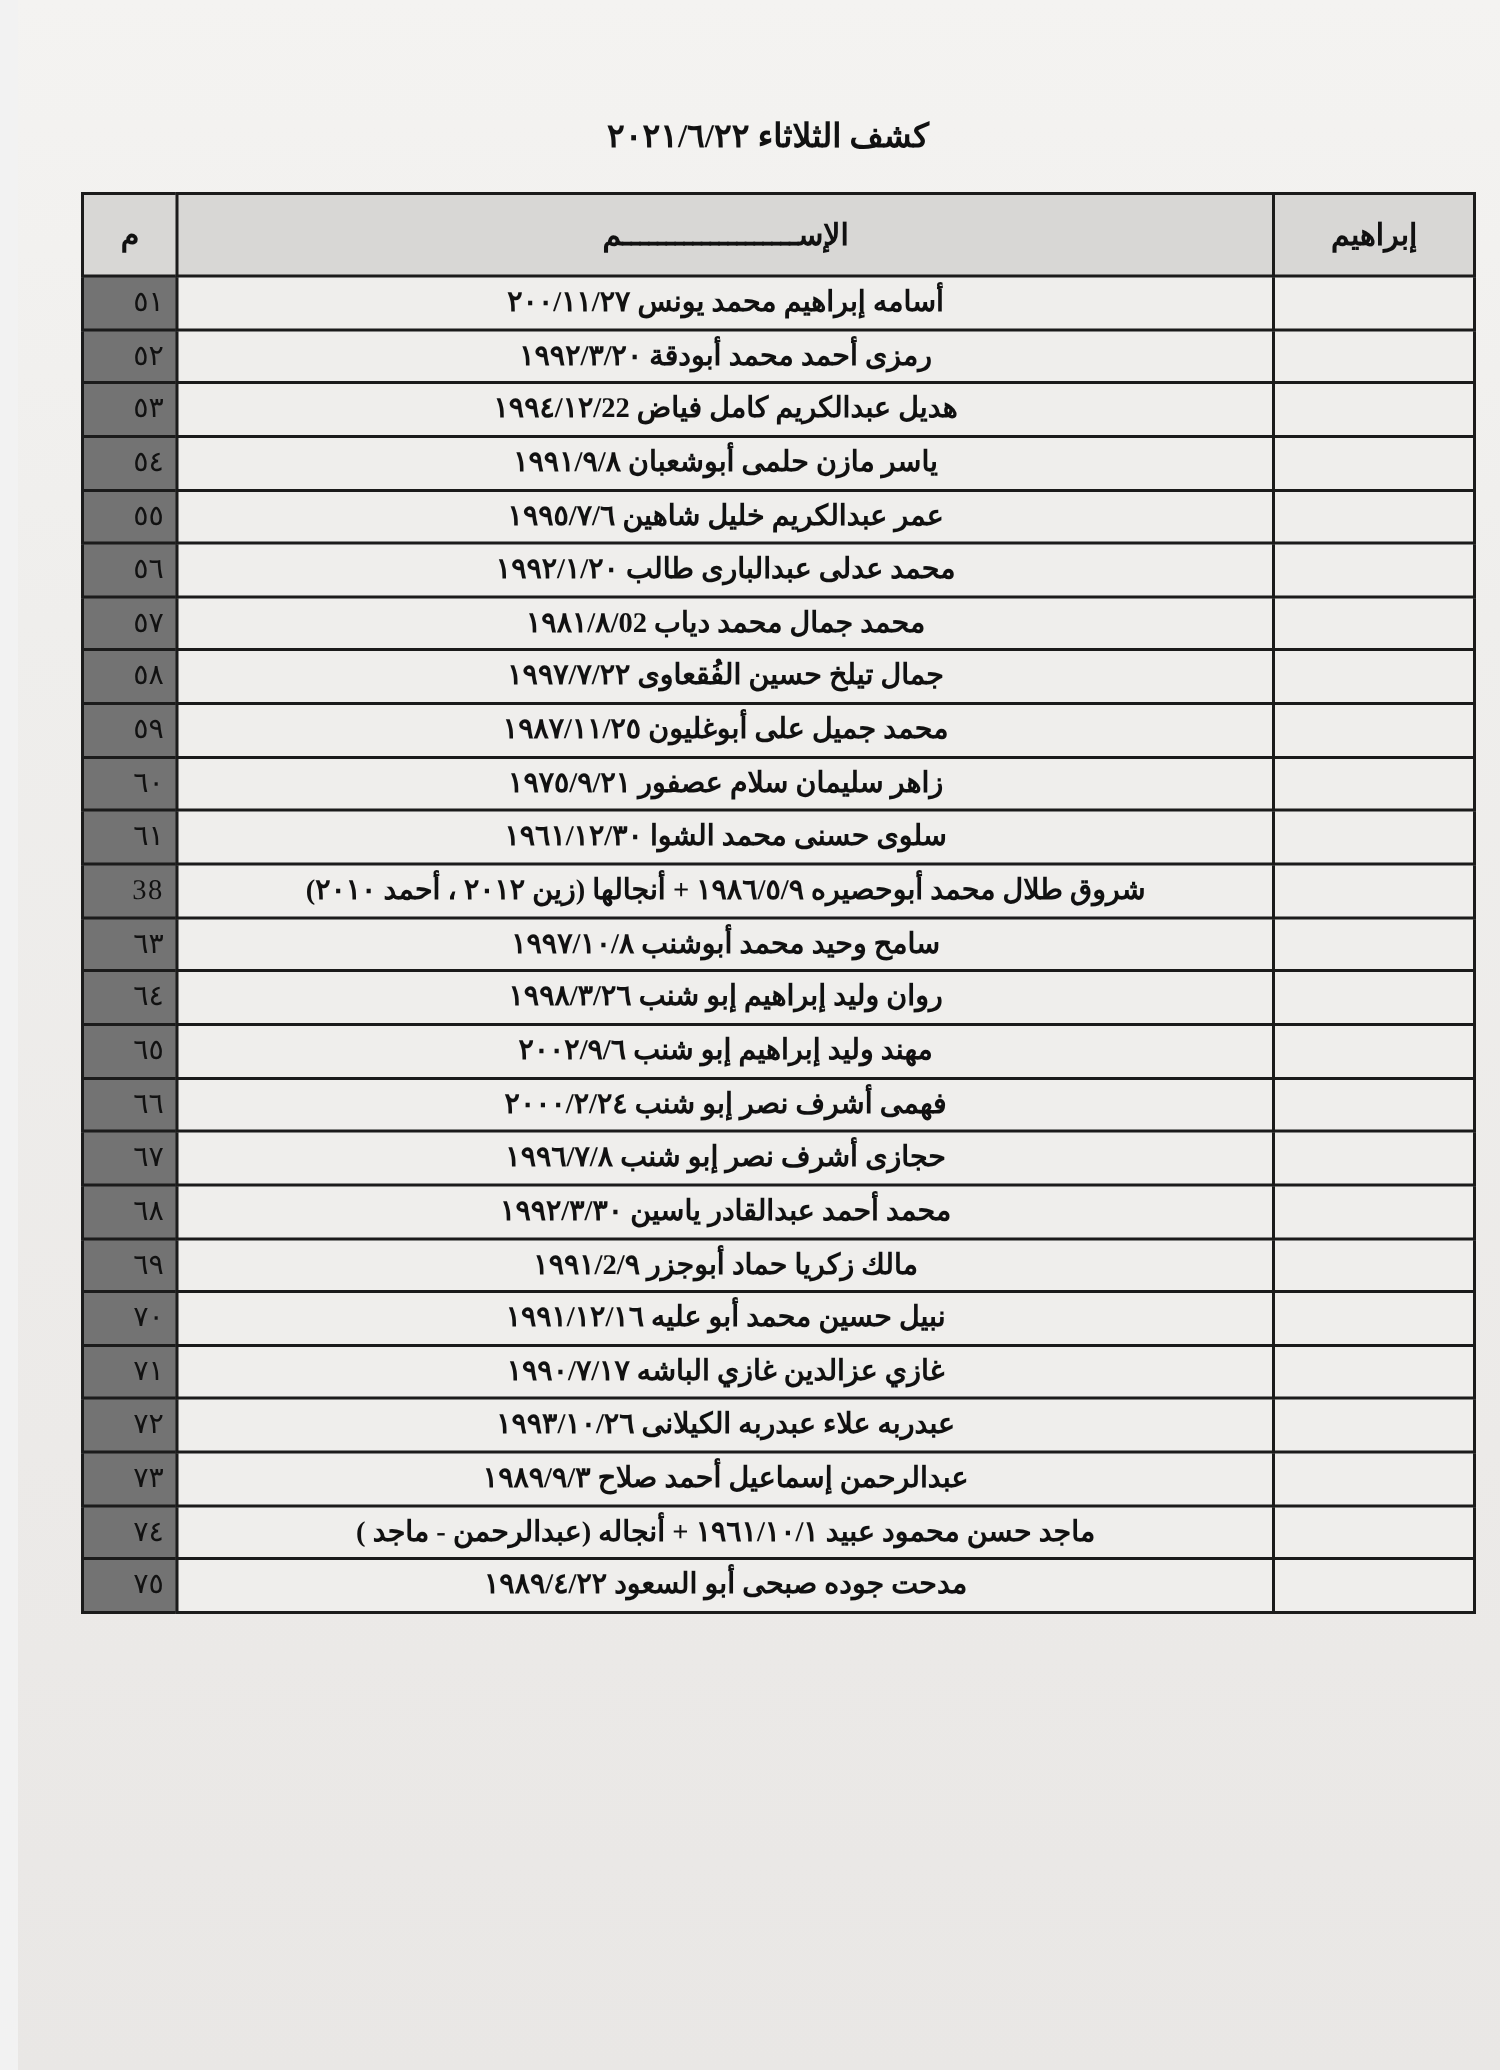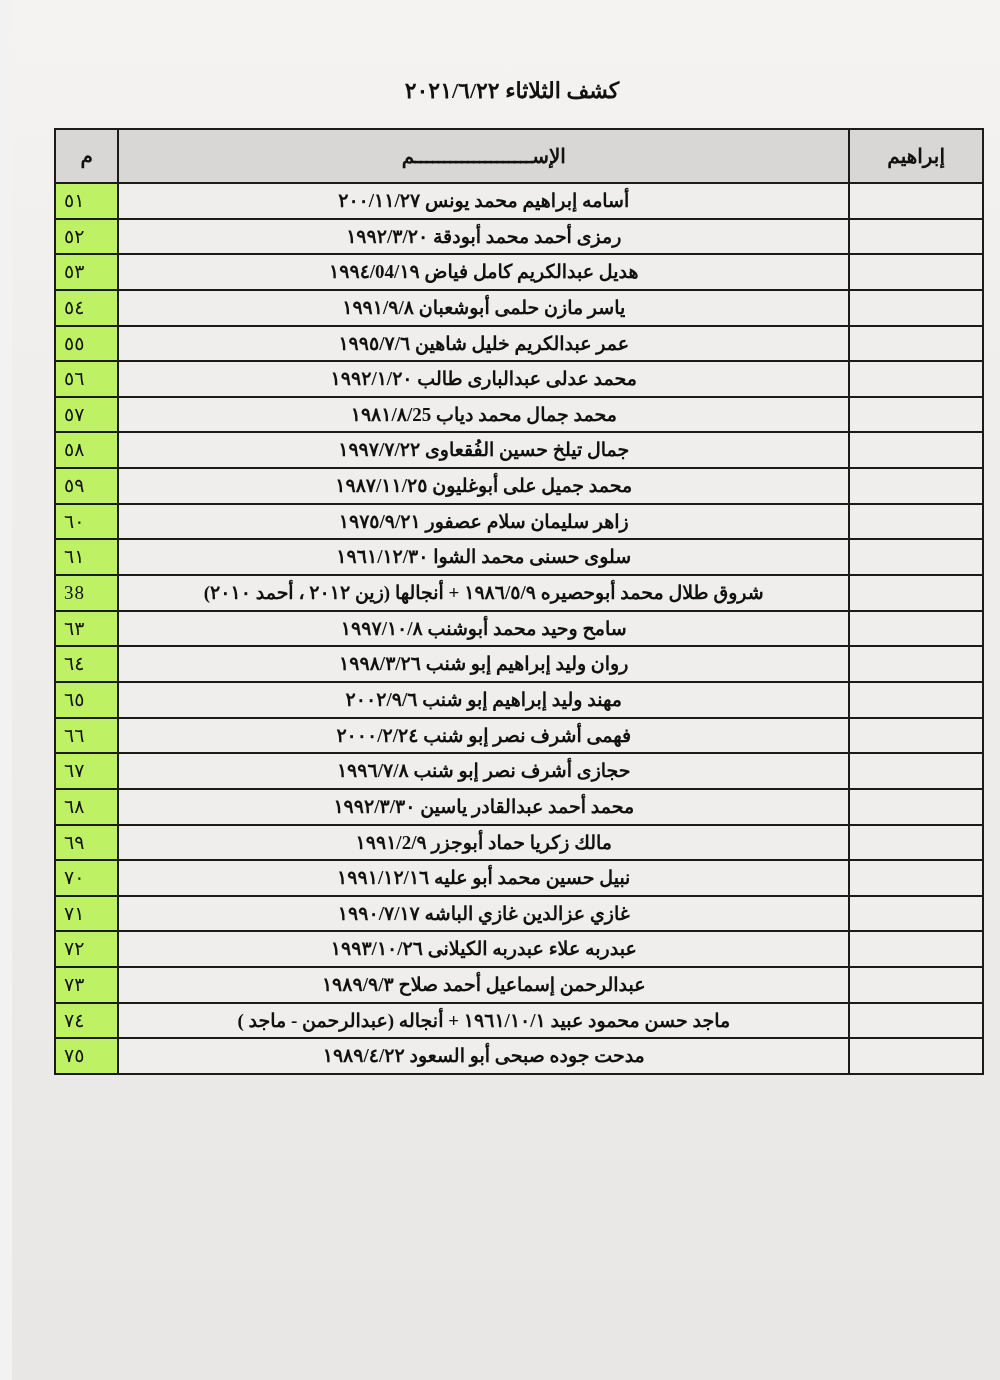--- a/index.html
+++ b/index.html
@@ -70,24 +70,24 @@
   th.col-notes, td.col-notes {
     width: 128px;
   }
   th.col-name, td.col-name {
     width: 752px;
   }
   th.col-num, td.col-num {
     width: 50px;
   }
   td.col-num {
-    text-align: left;
+    text-align: right;
     font-size: 18px;
     letter-spacing: 1px;
-    background: #bef264;
+    background: #737373;
   }
   td.col-name {
     text-align: center;
     font-weight: bold;
     white-space: normal;
     font-family: Liberation Serif, serif;
   }
   td.col-notes {
     background: #efeeec;
   }
@@ -129,41 +129,41 @@
             <td class="col-name">أسامه إبراهيم محمد يونس ٢٠٠/١١/٢٧</td>
             <td class="col-num">٥١</td>
           </tr>
           <tr>
             <td class="col-notes"></td>
             <td class="col-name">رمزى أحمد محمد أبودقة ١٩٩٢/٣/٢٠</td>
             <td class="col-num">٥٢</td>
           </tr>
           <tr>
             <td class="col-notes"></td>
-            <td class="col-name">هديل عبدالكريم كامل فياض ١٩٩٤/04/١٩</td>
+            <td class="col-name">هديل عبدالكريم كامل فياض ١٩٩٤/١٢/22</td>
             <td class="col-num">٥٣</td>
           </tr>
           <tr>
             <td class="col-notes"></td>
             <td class="col-name">ياسر مازن حلمى أبوشعبان ١٩٩١/٩/٨</td>
             <td class="col-num">٥٤</td>
           </tr>
           <tr>
             <td class="col-notes"></td>
             <td class="col-name">عمر عبدالكريم خليل شاهين ١٩٩٥/٧/٦</td>
             <td class="col-num">٥٥</td>
           </tr>
           <tr>
             <td class="col-notes"></td>
             <td class="col-name">محمد عدلى عبدالبارى طالب ١٩٩٢/١/٢٠</td>
             <td class="col-num">٥٦</td>
           </tr>
           <tr>
             <td class="col-notes"></td>
-            <td class="col-name">محمد جمال محمد دياب ١٩٨١/٨/25</td>
+            <td class="col-name">محمد جمال محمد دياب ١٩٨١/٨/02</td>
             <td class="col-num">٥٧</td>
           </tr>
           <tr>
             <td class="col-notes"></td>
             <td class="col-name">جمال تيلخ حسين الفُقعاوى ١٩٩٧/٧/٢٢</td>
             <td class="col-num">٥٨</td>
           </tr>
           <tr>
             <td class="col-notes"></td>
             <td class="col-name">محمد جميل على أبوغليون ١٩٨٧/١١/٢٥</td>

